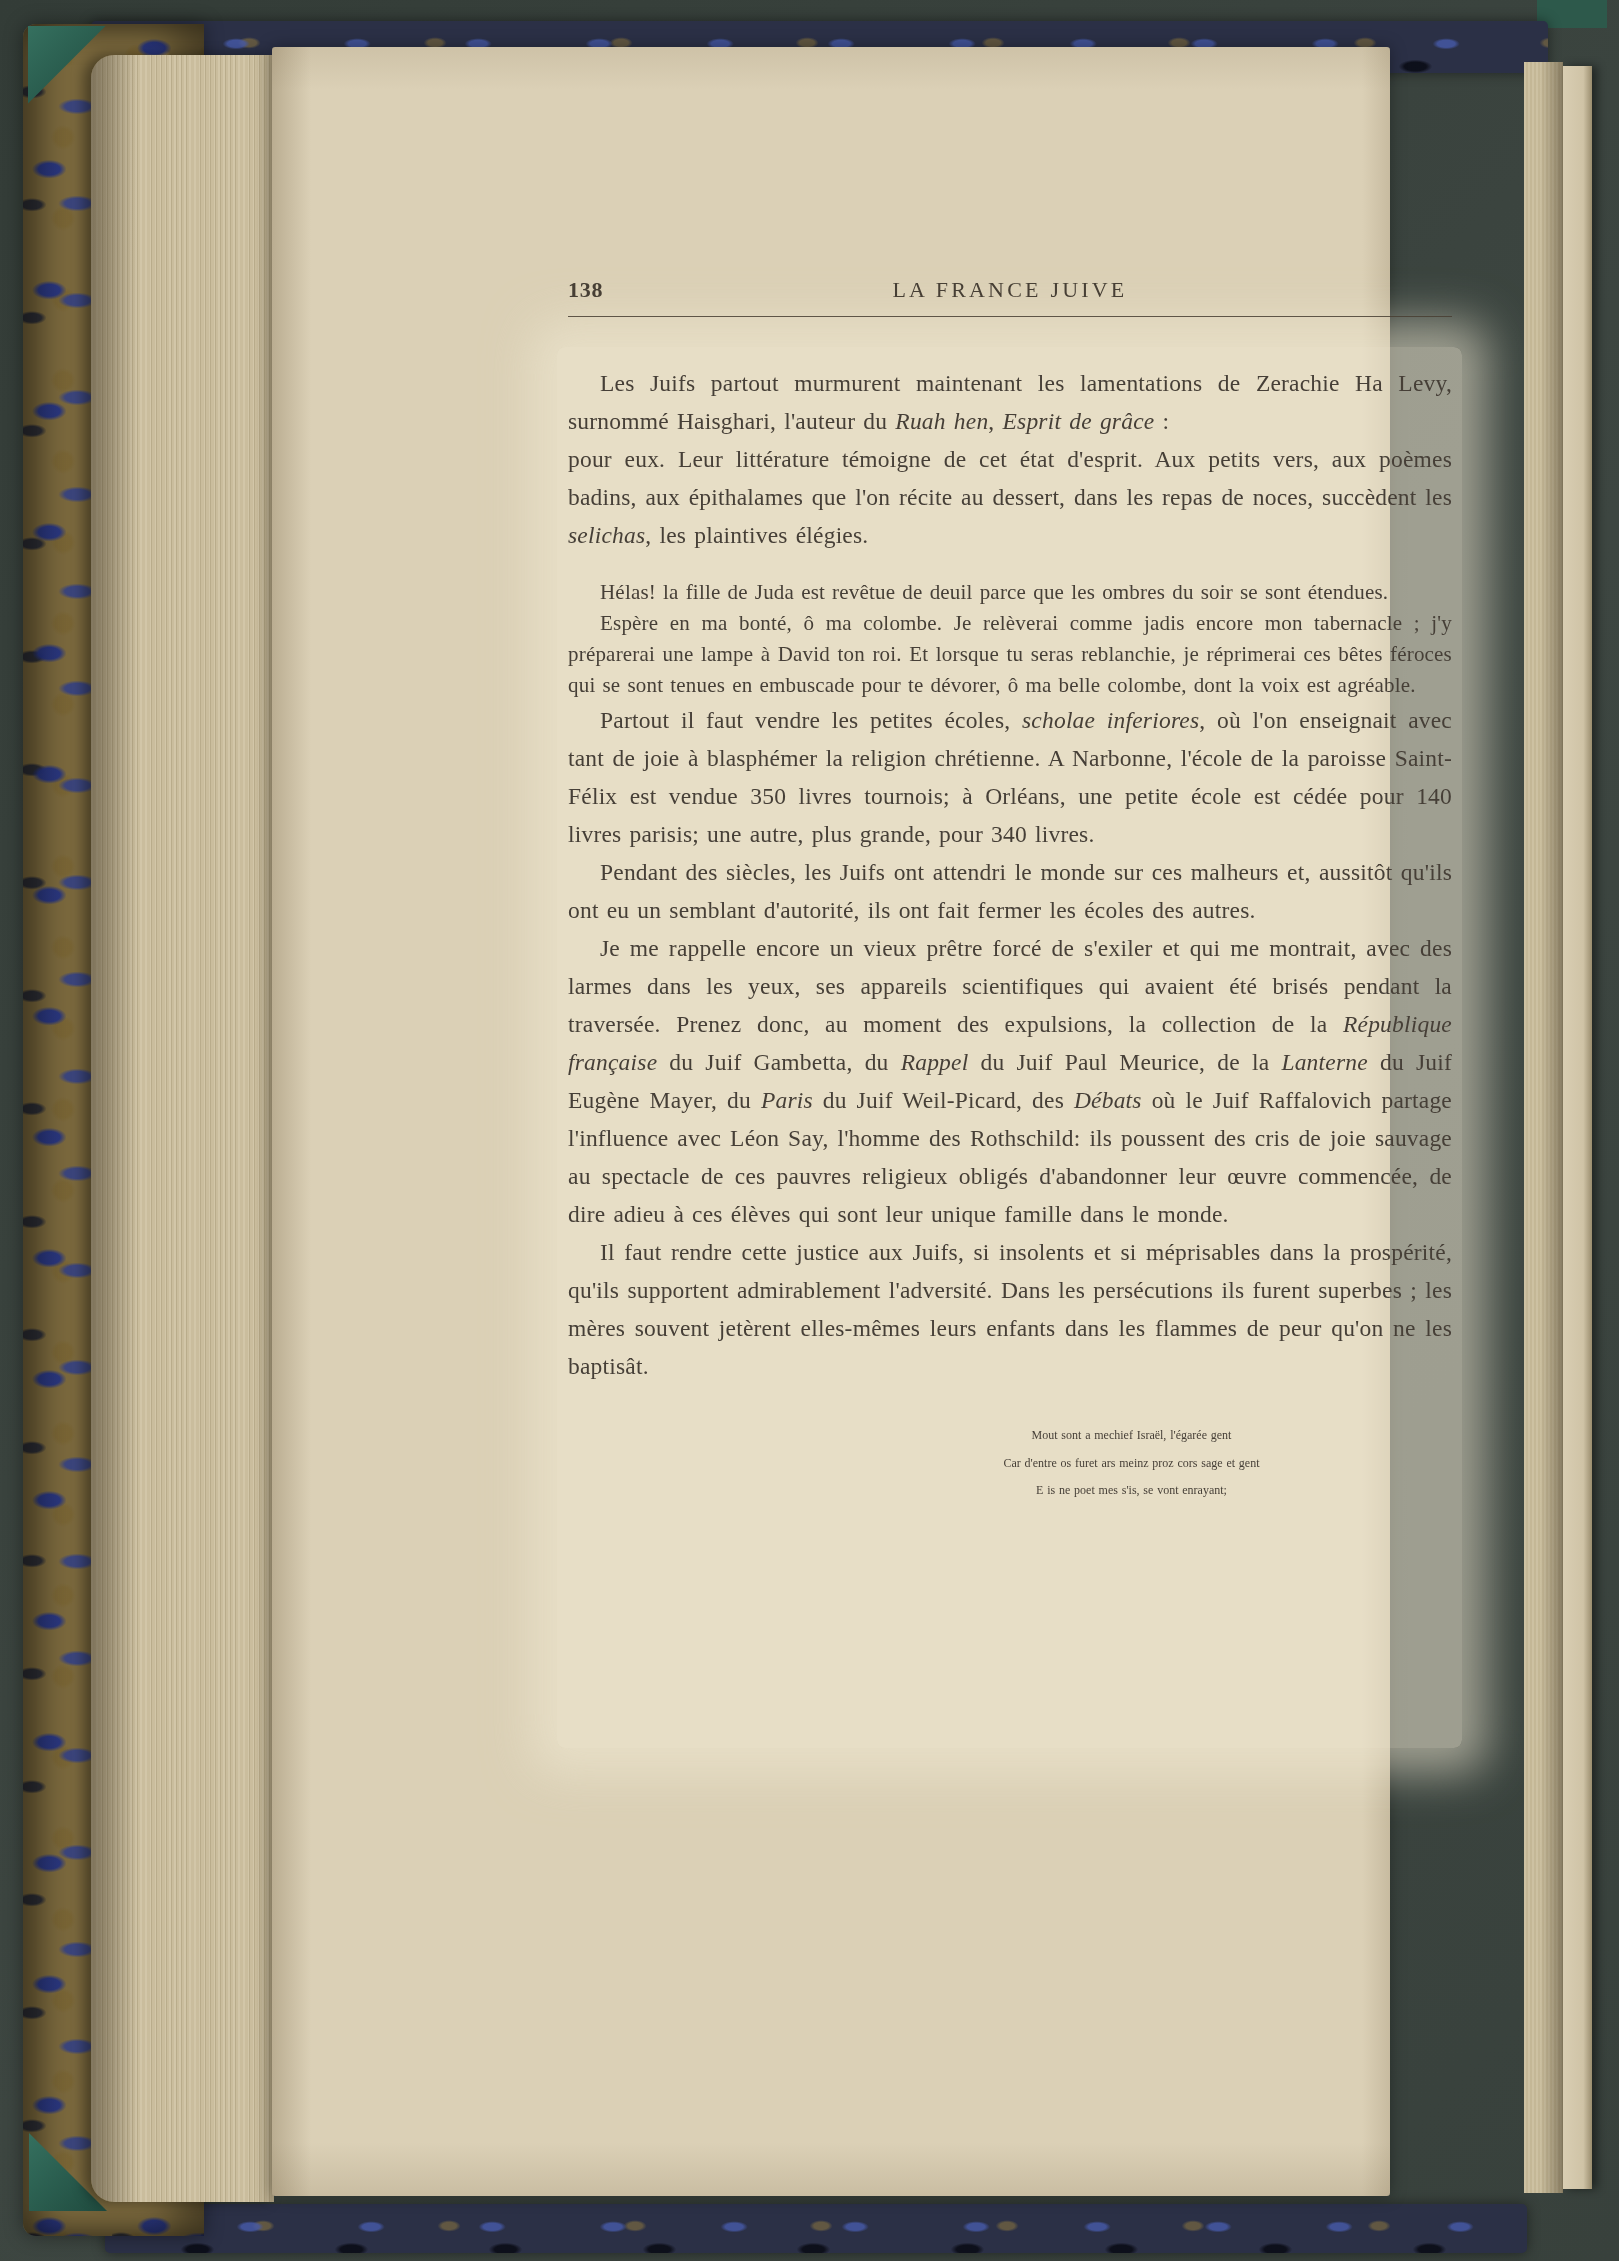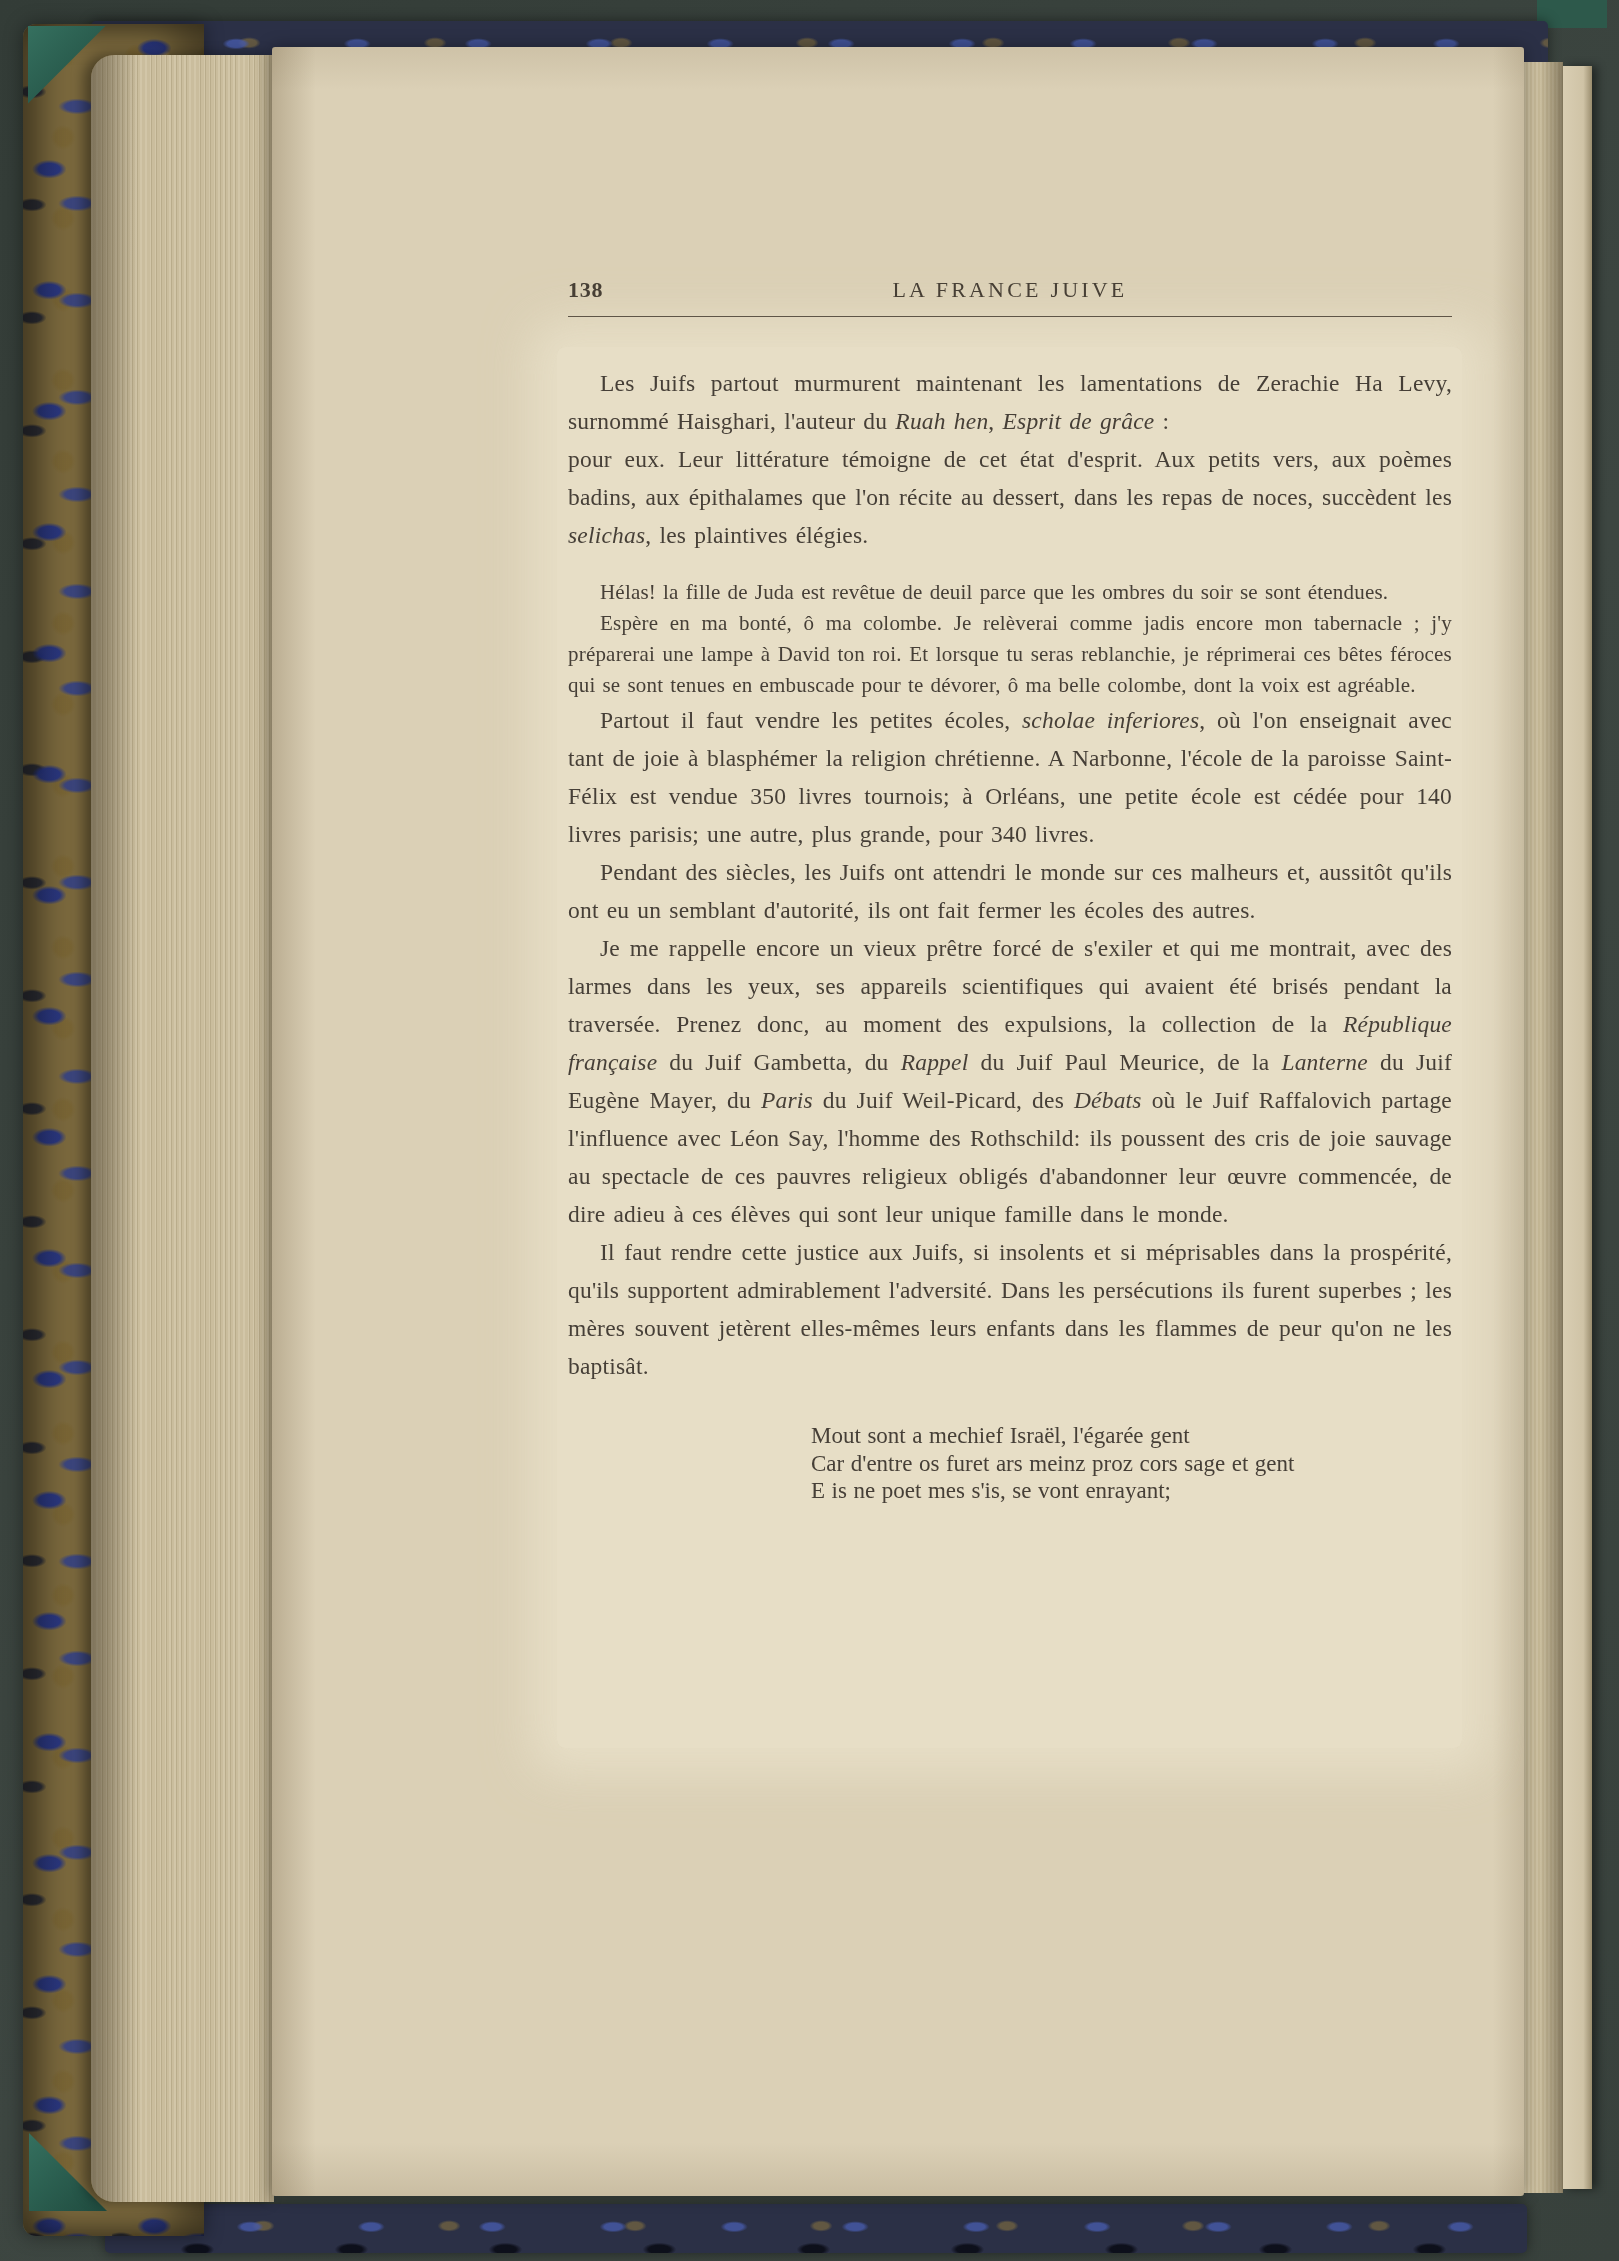--- a/index.html
+++ b/index.html
@@ -59,21 +59,21 @@
       linear-gradient(270deg, rgba(60,50,30,.45), rgba(60,50,30,0) 60%),
       repeating-linear-gradient(90deg,#cdc1a2 0 1.6px,#b2a584 1.6px 2.4px,#c4b796 2.4px 4px);
   }
   .facing-sliver{
     position:absolute;left:1563px;top:66px;width:29px;height:2123px;
     background:linear-gradient(90deg,#d9ceb3,#cfc3a6 70%,#9a8d6e);
     box-shadow:4.9px 0 9.7px rgba(0,0,0,.45);
   }
   
   .main-page{
-    position:absolute;left:272px;top:47px;width:1252px;height:2149px;
+    position:absolute;left:272px;top:47px;width:1118px;height:2149px;
     background:
       linear-gradient(90deg, rgba(110,92,60,.30) 0, rgba(110,92,60,0) 3.5%),
       linear-gradient(270deg, rgba(110,92,60,.18) 0, rgba(110,92,60,0) 2.5%),
       linear-gradient(0deg, rgba(110,92,60,.16) 0, rgba(110,92,60,0) 2.5%),
       linear-gradient(180deg, rgba(110,92,60,.12) 0, rgba(110,92,60,0) 2%),
       #dbd0b6;
     border-radius:3.2px;
     box-shadow:0 0 16px rgba(0,0,0,.35);
   }
   .text-glow{
@@ -100,22 +100,22 @@
   
   .page-text{
     position:absolute;left:296px;top:317px;width:884px;
     color:#463f37;text-align:justify;
   }
   .para{margin:0;text-indent:0;}
   .para.indent{text-indent:32px;}
   .para.body{font-size:23.5px;line-height:38px;word-spacing:2px;letter-spacing:0.2px;}
   .para.quote{font-size:21px;line-height:31px;word-spacing:1.6px;letter-spacing:0.2px;}
   .para.verse{
-    font-size:23px;line-height:27.5px;margin-left:243px;
-    text-align:left;word-spacing:0.8px;text-indent:0;
+    font-size:12px;line-height:27.5px;margin-left:243px;
+    text-align:center;word-spacing:0.8px;text-indent:0;
   }
   .para.body + .para.quote{margin-top:23px;}
   .para.quote + .para.body{}
   .para.body + .para.verse{margin-top:37px;}
   .para i{font-style:italic;}
 </style>
 </head>
 <body>
 
 <div class="scene">

